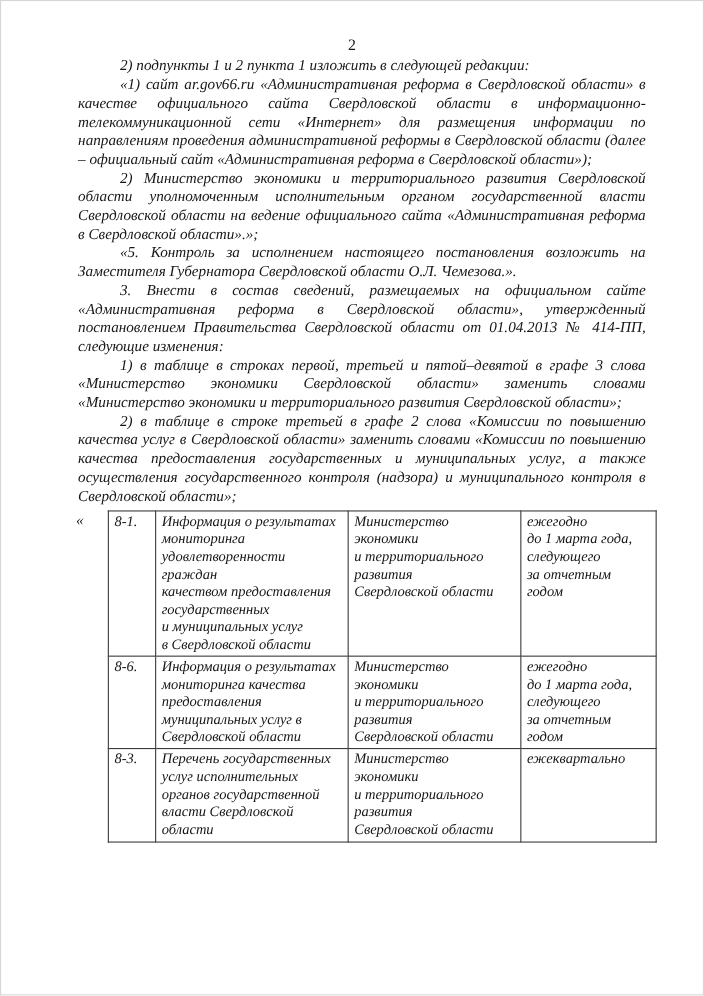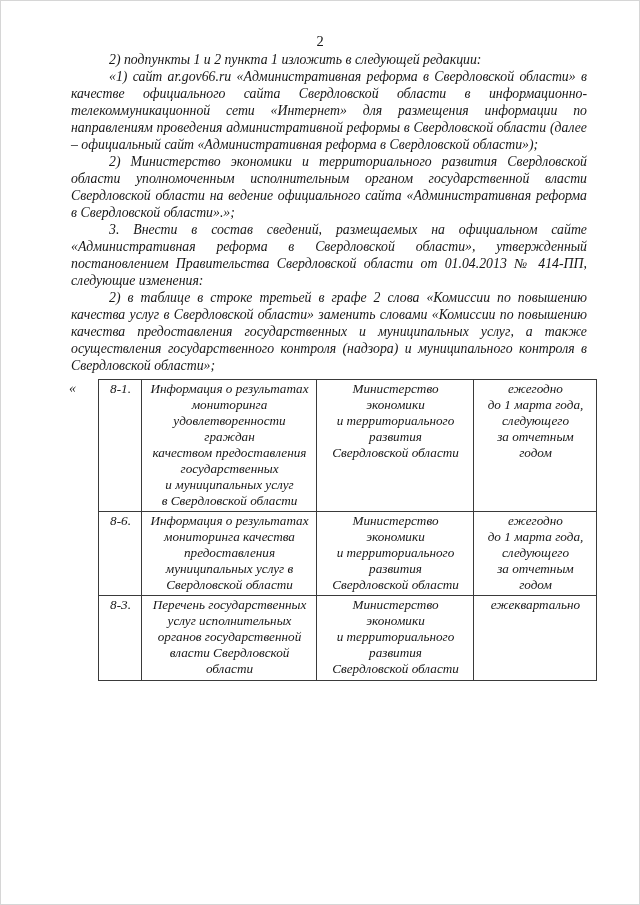--- a/index.html
+++ b/index.html
@@ -50,21 +50,21 @@
     top: 1px;
     font-size: 14px;
     text-indent: 0;
   }
   table.amend {
     border-collapse: collapse;
     table-layout: fixed;
     width: 498px;
     font-size: 13.2px;
     line-height: 16px;
-    text-align: center;
+    text-align: left;
   }
   table.amend td {
     border: 1px solid #3a3a3a;
     vertical-align: top;
     padding: 1px 4px 2px 5px;
     white-space: pre-line;
     overflow: hidden;
   }
   td.c-num    { width: 43px;  }
   td.c-info   { width: 175px; }
@@ -78,21 +78,23 @@
 <body>
 
 <div class="page">
 
   <div class="page-number">2</div>
 
   <div class="body-text">
     <p>2) подпункты 1 и 2 пункта 1 изложить в следующей редакции:</p>
     <p>«1) сайт ar.gov66.ru «Административная реформа в Свердловской области» в качестве официального сайта Свердловской области в информационно-телекоммуникационной сети «Интернет» для размещения информации по направлениям проведения административной реформы в Свердловской области (далее – официальный сайт «Административная реформа в Свердловской области»);</p>
     <p>2) Министерство экономики и территориального развития Свердловской области уполномоченным исполнительным органом государственной власти Свердловской области на ведение официального сайта «Административная реформа в Свердловской области».»;</p>
+    <p>«5. Контроль за исполнением настоящего постановления возложить на Заместителя Губернатора Свердловской области О.Л. Чемезова.».</p>
     <p>3. Внести в состав сведений, размещаемых на официальном сайте «Административная реформа в Свердловской области», утвержденный постановлением Правительства Свердловской области от 01.04.2013 № 414-ПП, следующие изменения:</p>
+    <p>1) в таблице в строках первой, третьей и пятой–девятой в графе 3 слова «Министерство экономики Свердловской области» заменить словами «Министерство экономики и территориального развития Свердловской области»;</p>
     <p>2) в таблице в строке третьей в графе 2 слова «Комиссии по повышению качества услуг в Свердловской области» заменить словами «Комиссии по повышению качества предоставления государственных и муниципальных услуг, а также осуществления государственного контроля (надзора) и муниципального контроля в Свердловской области»;</p>
 
     <div class="table-block">
       <span class="open-quote">«</span>
       <table class="amend">
         <colgroup>
           <col style="width:43px">
             <col style="width:175px">
             <col style="width:157px">
             <col style="width:123px">

